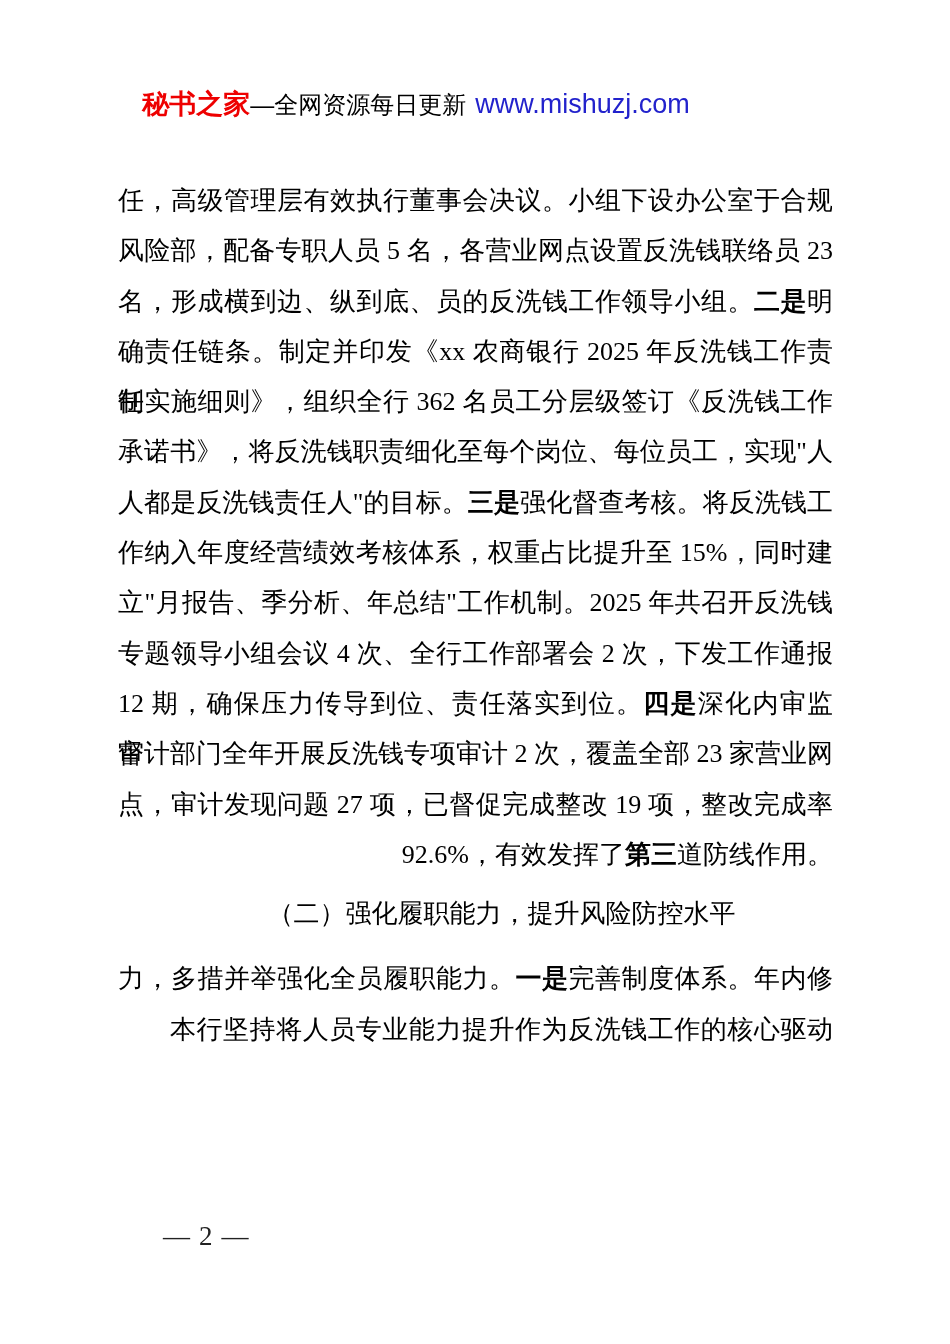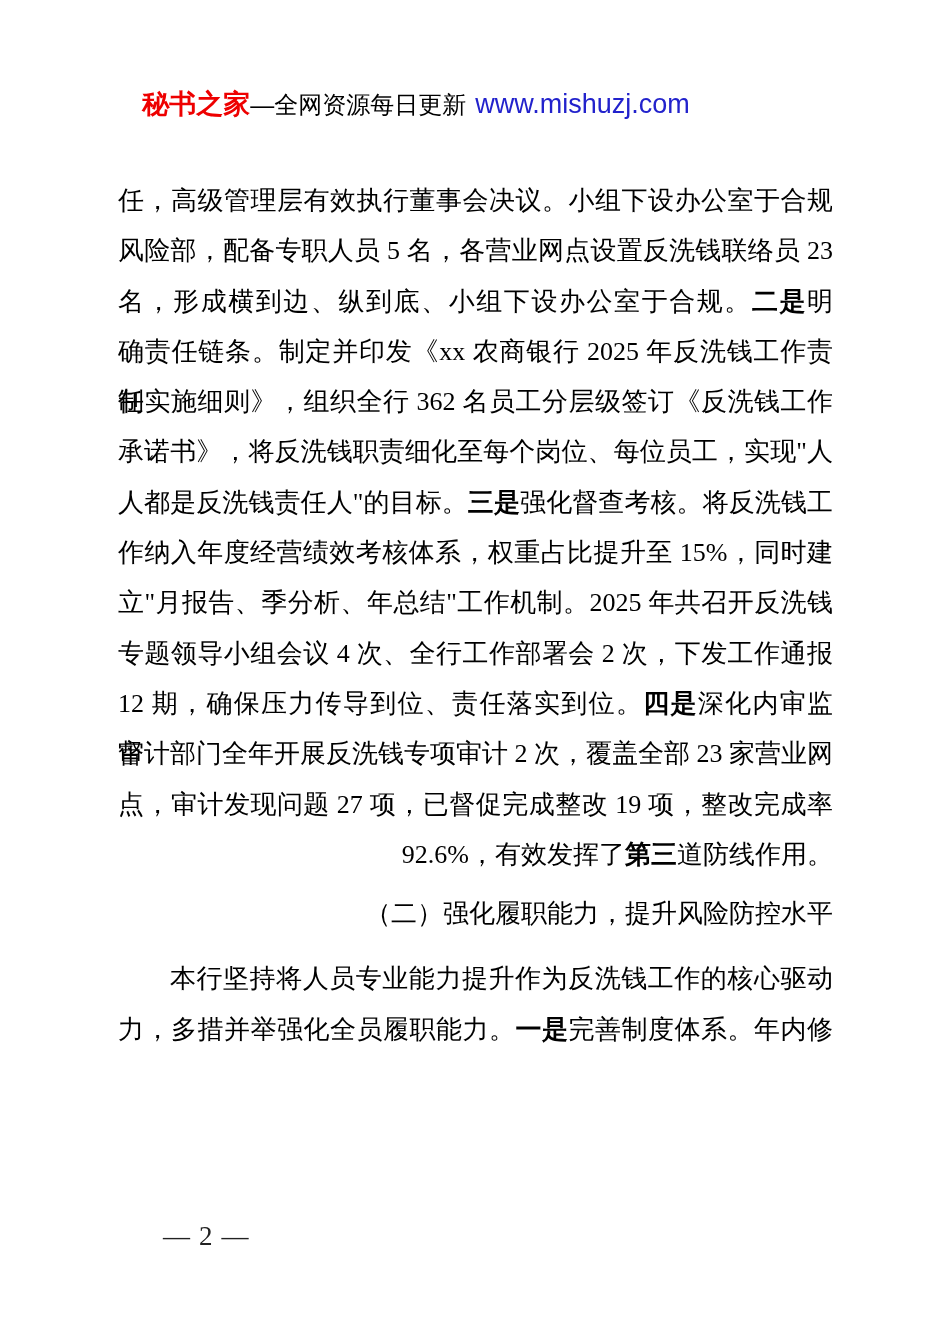--- a/index.html
+++ b/index.html
@@ -27,21 +27,21 @@
   }
   .line{
     height:50.3px;line-height:50.3px;
   }
   .line.j{text-align:justify;text-align-last:justify;}
   .line.l{text-align:right;margin-left:24px;}
   .line.indent,.section-heading{text-indent:52px;}
   .section-heading{
     height:50.3px;line-height:50.3px;
     margin-top:9px;margin-bottom:15px;
-    text-align:right;font-weight:normal;font-size:26px;font-family:Liberation Serif, serif;
+    text-align:center;font-weight:normal;font-size:26px;font-family:Liberation Serif, serif;
   }
   .b{font-weight:bold;}
   
   .footer{
     position:absolute;left:163px;top:1219px;
     font-size:27px;line-height:34px;color:#222;
     font-family:"Liberation Serif","DejaVu Serif",serif;
     white-space:nowrap;
   }
   .footer .page-num{margin:0 9px;}
@@ -52,37 +52,37 @@
 <div class="page">
 
   <div class="header">
     <span class="site-name" style="color: rgb(238, 0, 0);">秘书之家</span><span class="header-dash">—</span><span class="tagline" style="color: rgb(0, 0, 0);">全网资源每日更新</span><span class="header-url" style="color: rgb(34, 34, 204);">www.mishuzj.com</span>
   </div>
 
   <div class="doc-body">
     <div>
         <div class="line j"><span>任，高级管理层有效执行董事会决议。小组下设办公室于合规</span></div>
         <div class="line j"><span>风险部，配备专职人员 5 名，各营业网点设置反洗钱联络员 23</span></div>
-        <div class="line j"><span>名，形成横到边、纵到底、小组下设办公室于合规。</span><span class="b">二是</span><span>明</span></div>
+        <div class="line j"><span>名，形成横到边、纵到底、员的反洗钱工作领导小组。</span><span class="b">二是</span><span>明</span></div>
         <div class="line j"><span>确责任链条。制定并印发《xx 农商银行 2025 年反洗钱工作责任</span></div>
         <div class="line j"><span>制实施细则》，组织全行 362 名员工分层级签订《反洗钱工作</span></div>
         <div class="line j"><span>承诺书》，将反洗钱职责细化至每个岗位、每位员工，实现"人</span></div>
         <div class="line j"><span>人都是反洗钱责任人"的目标。</span><span class="b">三是</span><span>强化督查考核。将反洗钱工</span></div>
         <div class="line j"><span>作纳入年度经营绩效考核体系，权重占比提升至 15%，同时建</span></div>
         <div class="line j"><span>立"月报告、季分析、年总结"工作机制。2025 年共召开反洗钱</span></div>
         <div class="line j"><span>专题领导小组会议 4 次、全行工作部署会 2 次，下发工作通报</span></div>
         <div class="line j"><span>12 期，确保压力传导到位、责任落实到位。</span><span class="b">四是</span><span>深化内审监督。</span></div>
         <div class="line j"><span>审计部门全年开展反洗钱专项审计 2 次，覆盖全部 23 家营业网</span></div>
         <div class="line j"><span>点，审计发现问题 27 项，已督促完成整改 19 项，整改完成率</span></div>
         <div class="line l"><span>92.6%，有效发挥了</span><span class="b">第三</span><span>道防线作用。</span></div>
       </div>
     <div class="section-heading">（二）强化履职能力，提升风险防控水平</div>
     <div>
+        <div class="line j"><span>力，多措并举强化全员履职能力。</span><span class="b">一是</span><span>完善制度体系。年内修</span></div>
         <div class="line j indent"><span>本行坚持将人员专业能力提升作为反洗钱工作的核心驱动</span></div>
-        <div class="line j"><span>力，多措并举强化全员履职能力。</span><span class="b">一是</span><span>完善制度体系。年内修</span></div>
       </div>
   </div>
 
   <div class="footer">
     <span>—</span><span class="page-num">2</span><span>—</span>
   </div>
 
 </div>
 
 </body></html>

